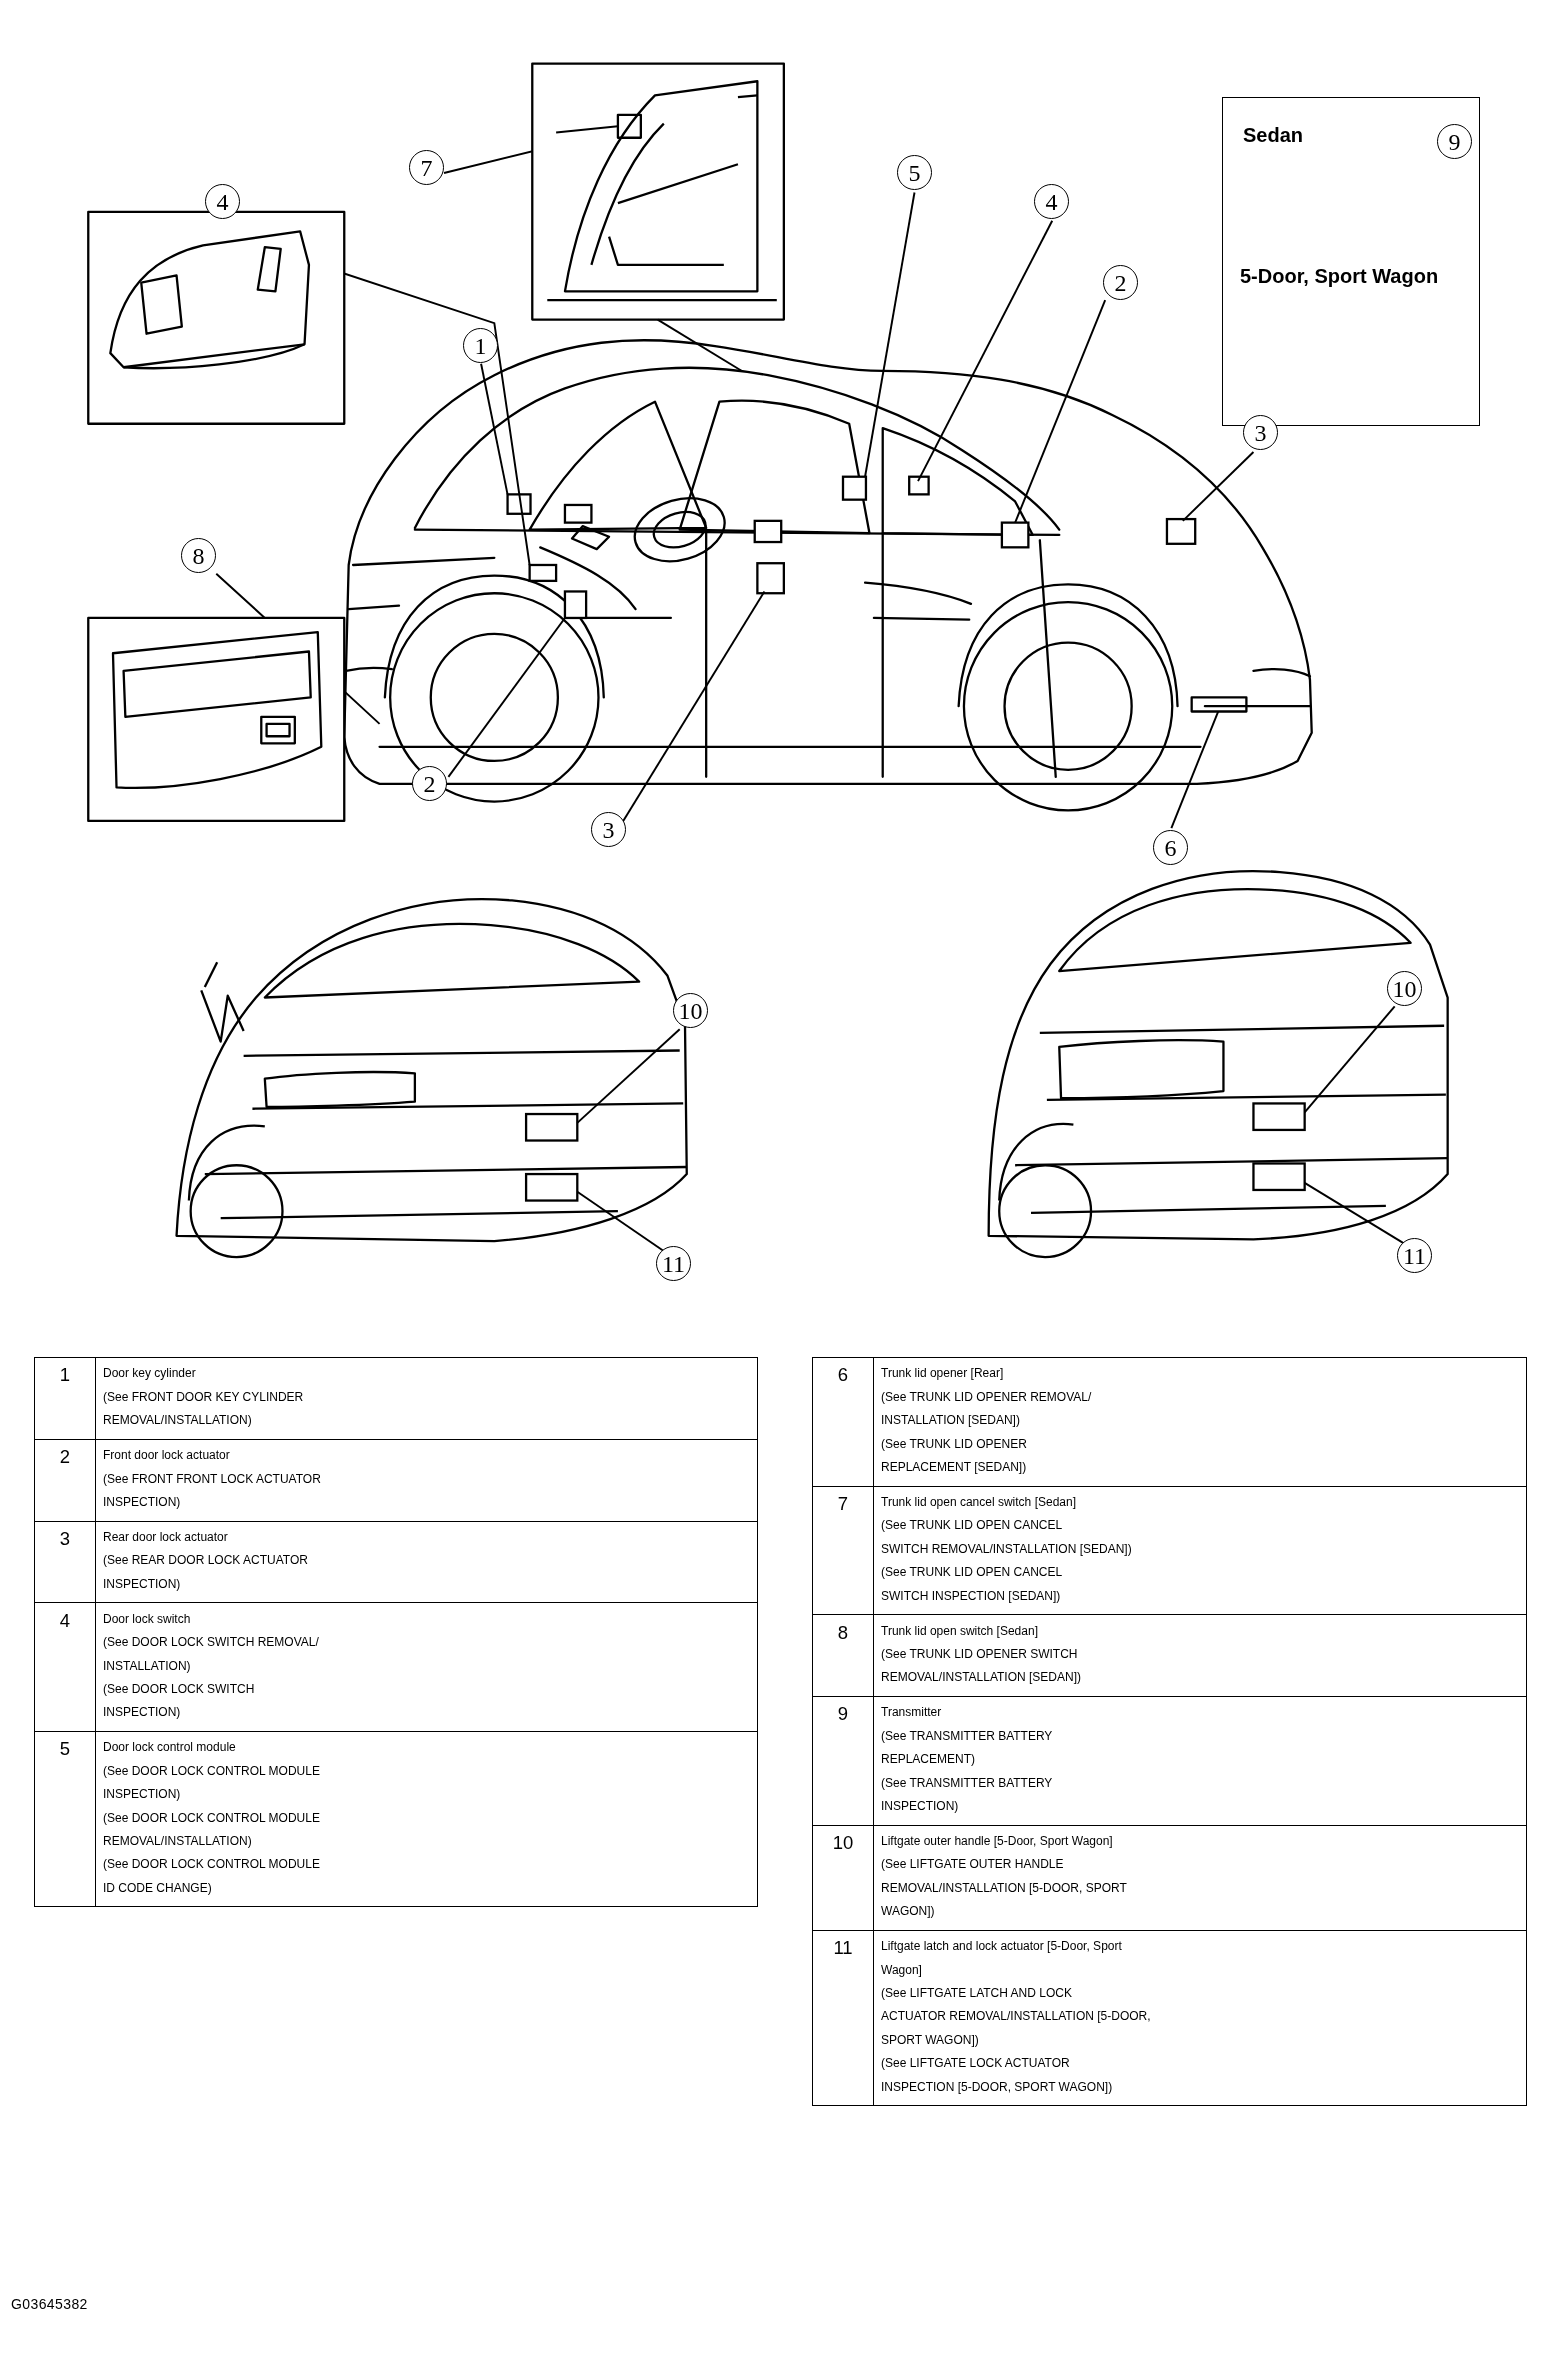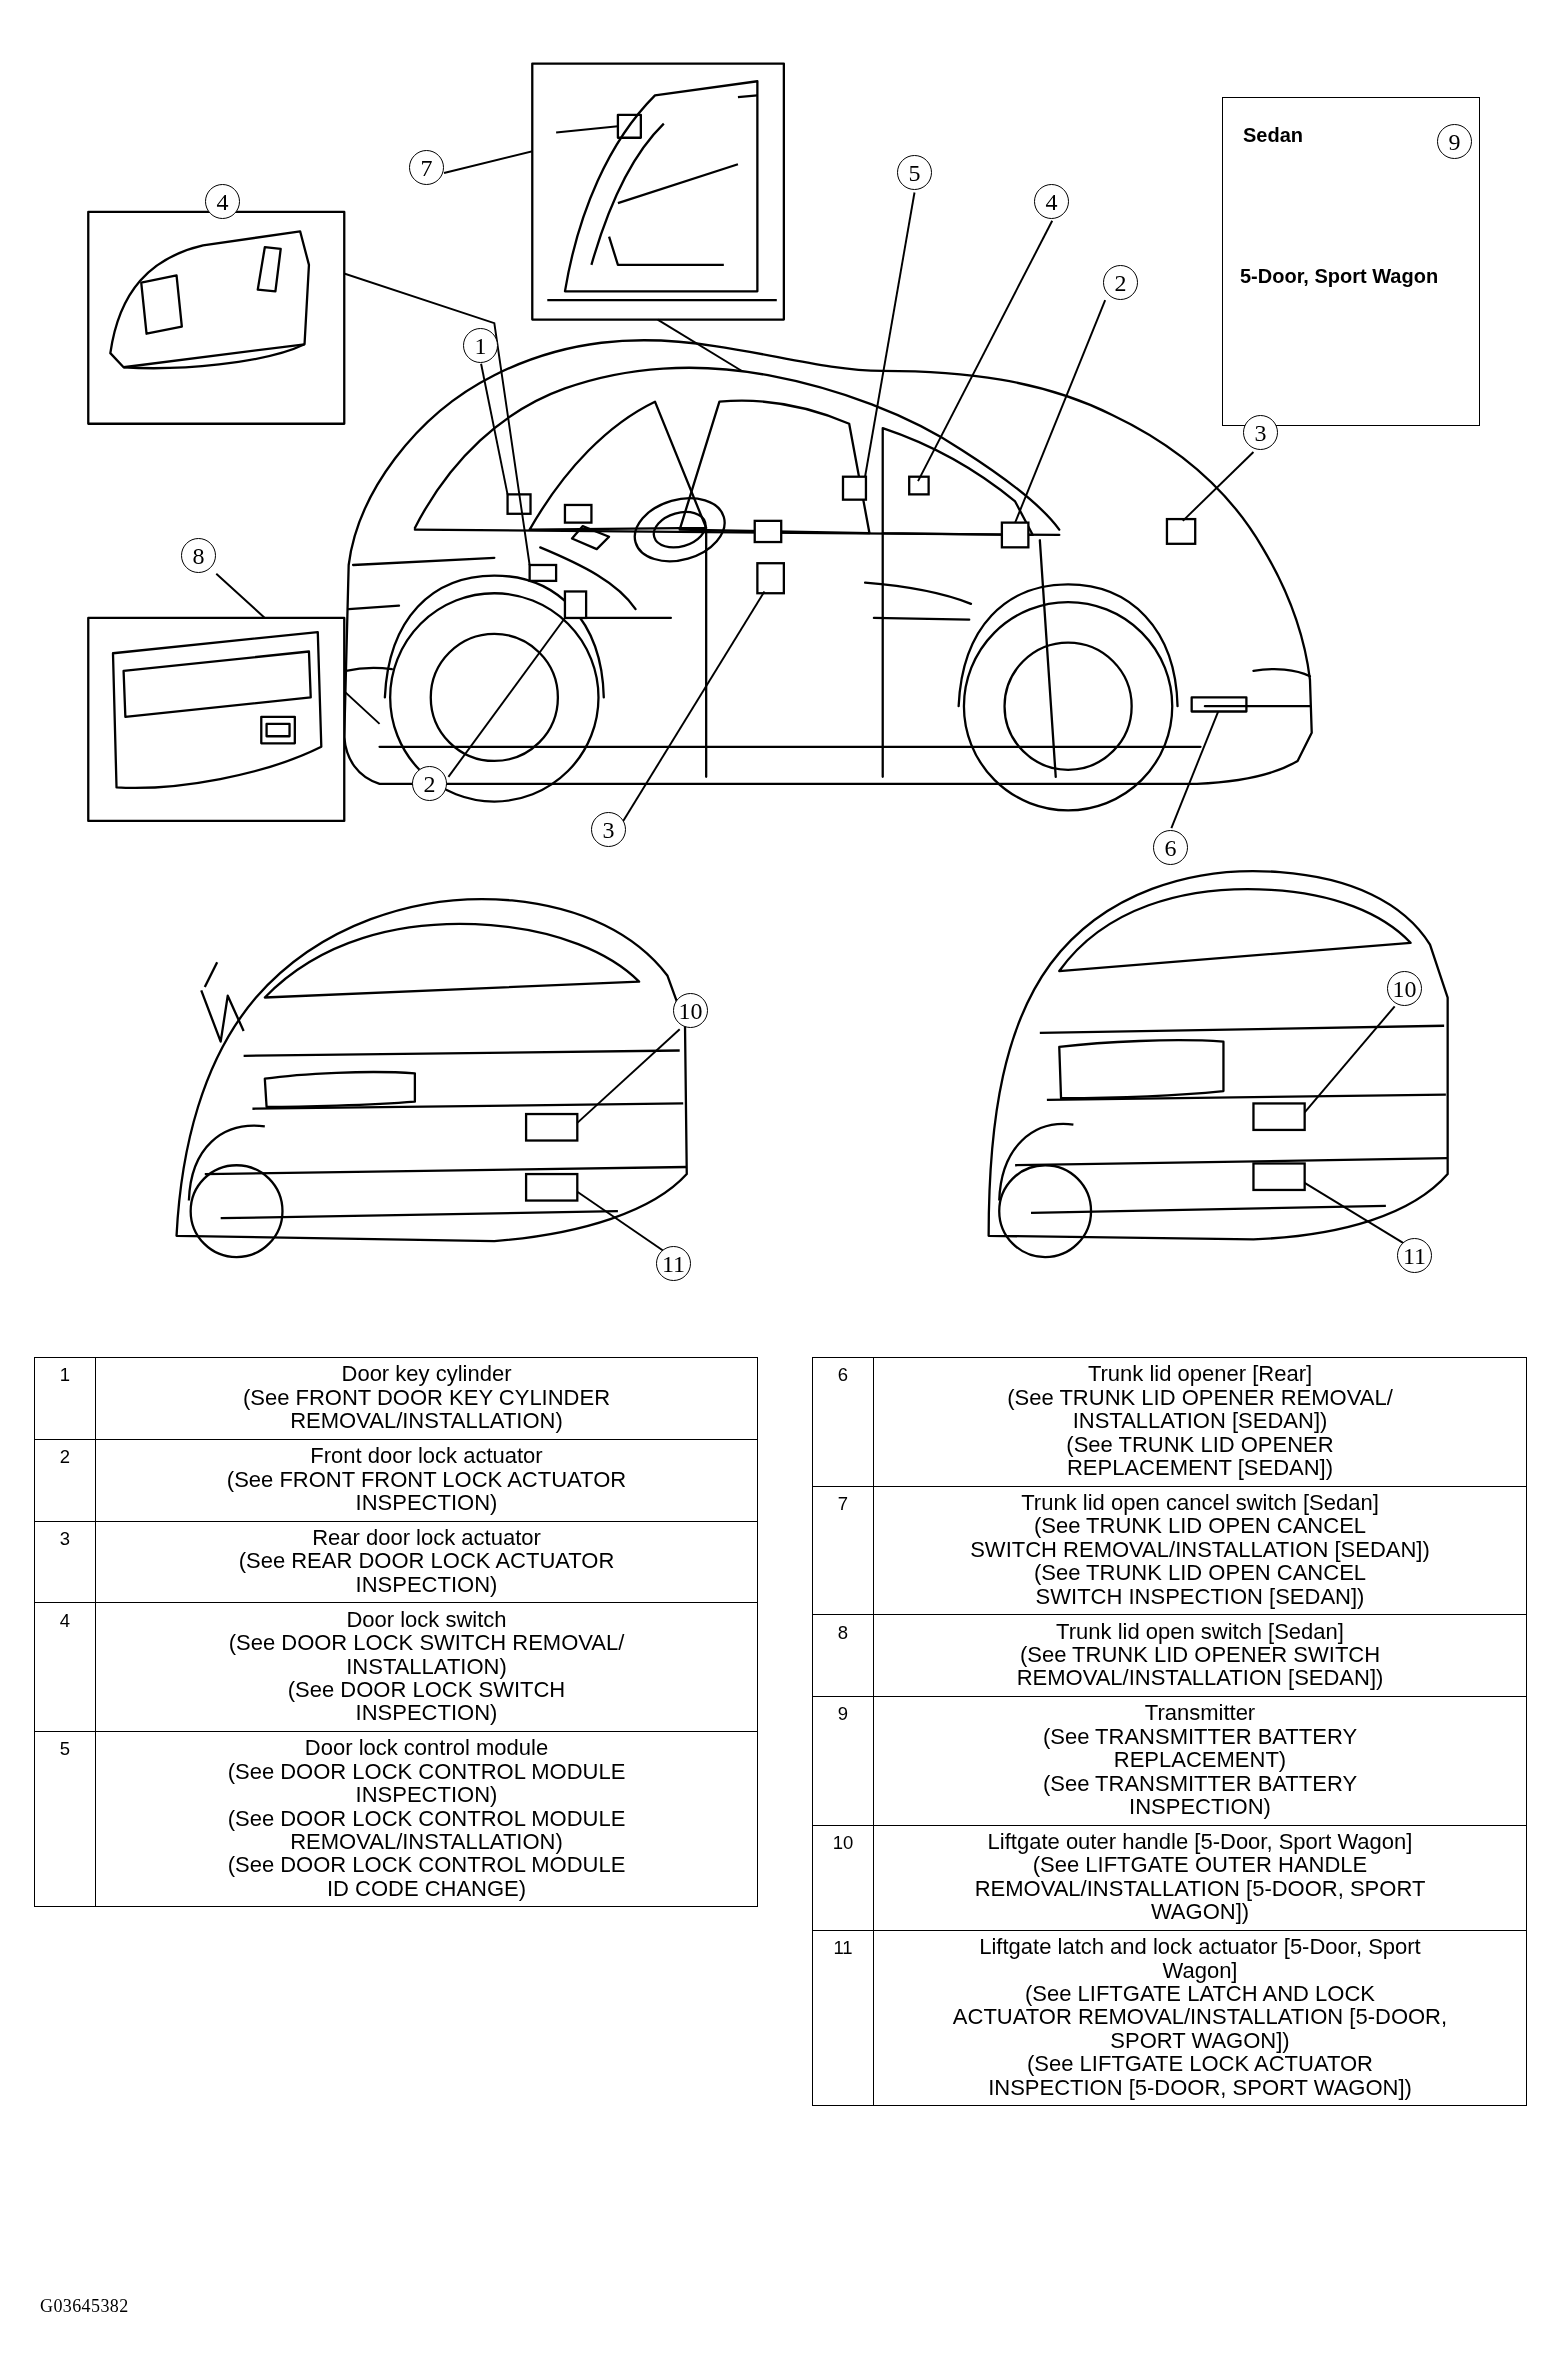--- a/index.html
+++ b/index.html
@@ -42,36 +42,35 @@
   
   .legend{position:absolute;top:1357px;font-size:0;}
   .legend.left{left:34px;width:724px;}
   .legend.right{left:812px;width:715px;}
 
   table.lg{border-collapse:collapse;width:100%;}
   table.lg td{
     border:1.3px solid #000;
     vertical-align:top;
     font-family:"Liberation Sans", sans-serif;
-    font-size:22px;
+    font-size:12px;
     line-height:23.4px;
     padding:4.4px 7px 6.2px 7px;
-    text-align:center;
   }
   table.lg td.num{
     width:46px;text-align:center;
     font-size:18.5px;
     padding-top:5.3px;
   }
   .lgline{display:block;white-space:pre;}
 
   .figid{
-    position:absolute;left:40px;top:2296px;
-    font-family:Liberation Serif, serif;
-    font-size:18px;letter-spacing:0.4px;
+    position:absolute;left:11px;top:2296px;
+    font-family:Liberation Sans, sans-serif;
+    font-size:14px;letter-spacing:0.4px;
   }
 </style>
 </head>
 <body>
 
 <div class="sheet">
 
   <div class="diagram">
 
     <svg width="1558" height="1333" viewBox="0 0 1765 1510">

